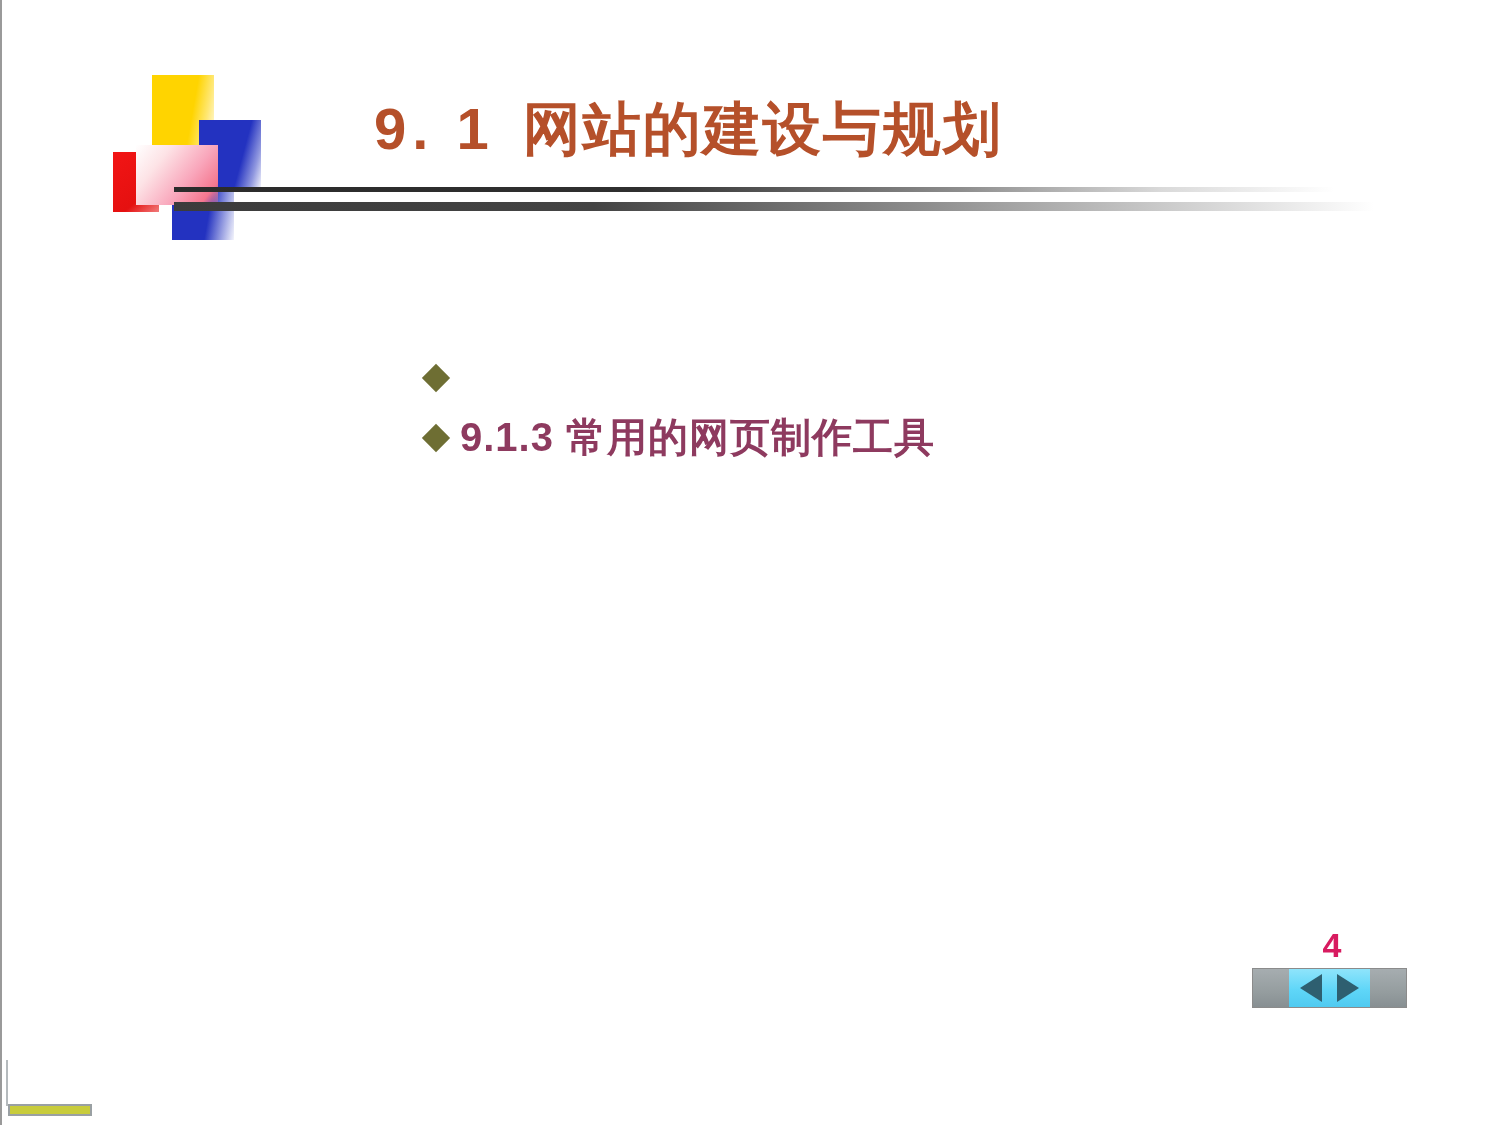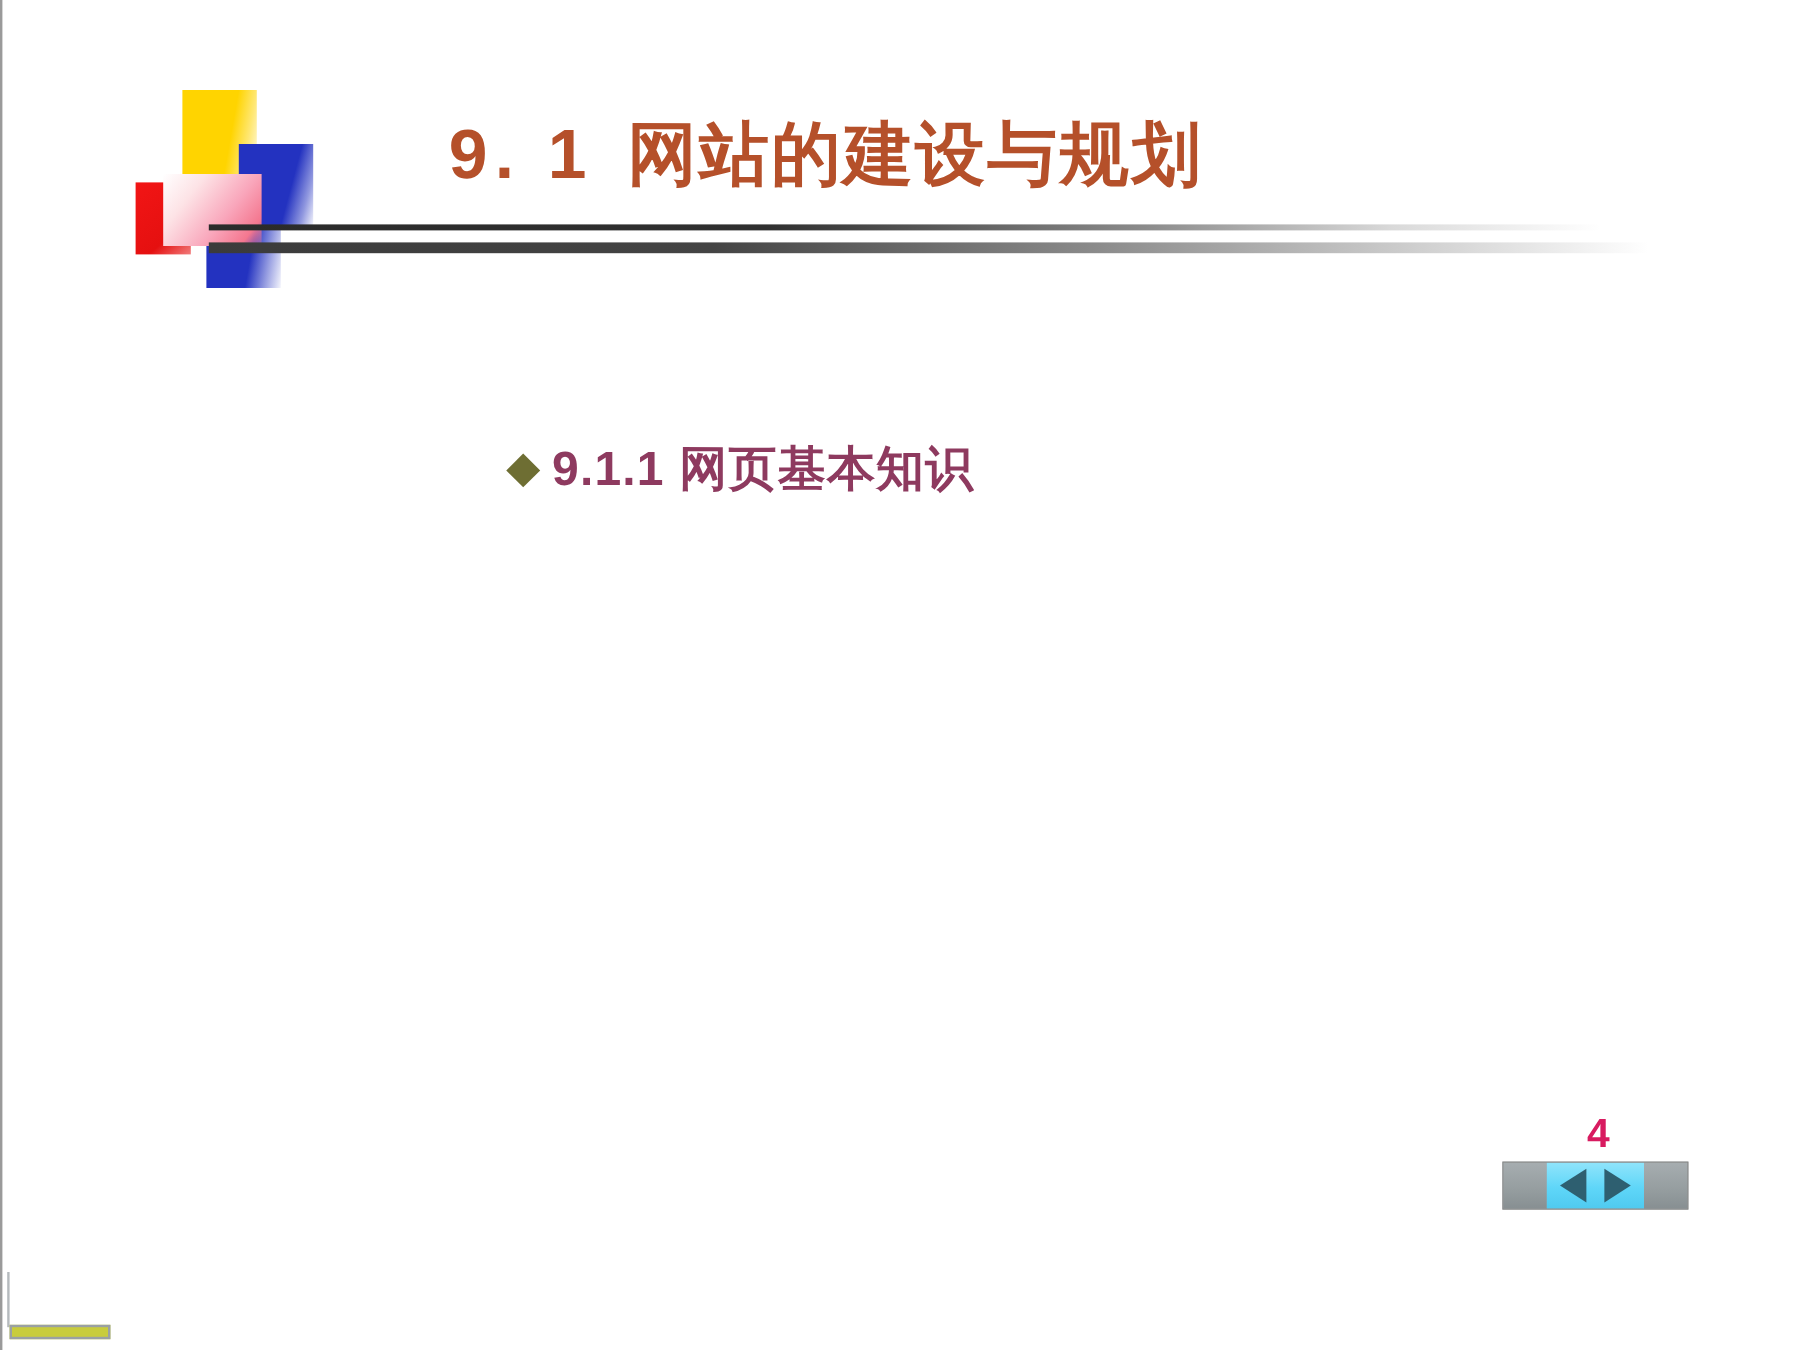--- a/index.html
+++ b/index.html
@@ -222,24 +222,27 @@
 
   <div class="rule-thin"></div>
   <div class="rule-thick"></div>
 
   <div class="slide-title"><span class="title-num">9. 1</span><span>网站的建设与规划</span></div>
 
   <div class="bullet-list">
 
     <div class="bullet-row">
       <span class="bullet-diamond"></span>
-      <span class="bullet-text">9.1.1  网页基本知识</span>
-    </div>
-
-
+    </div>
+
+
+    <div class="bullet-row">
+      <span class="bullet-diamond"></span>
+      <span class="bullet-text">9.1.3  常用的网页制作工具</span>
+    </div>
 
   </div>
 
   <div class="page-num">4</div>
 
   <div class="nav-bar">
     <div class="nav-seg gray"></div>
     <div class="nav-seg cyan">
       <span class="arrow-left"></span>
     </div>

